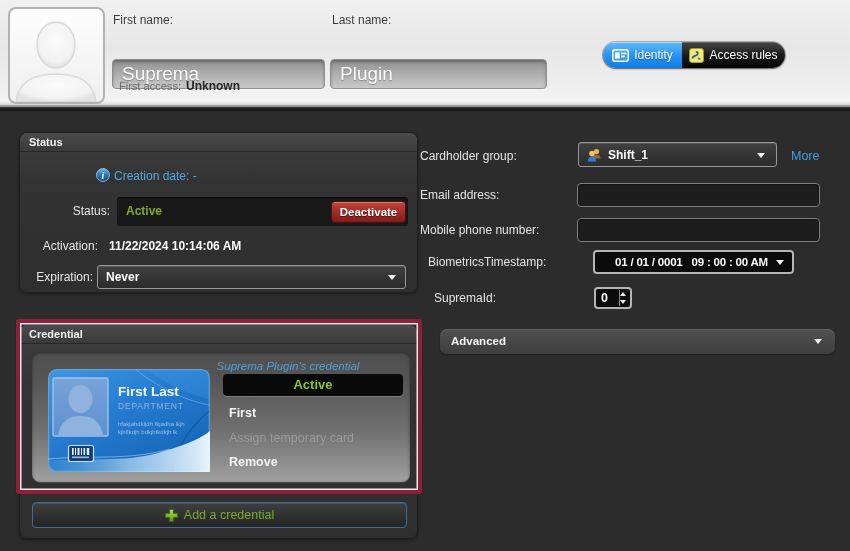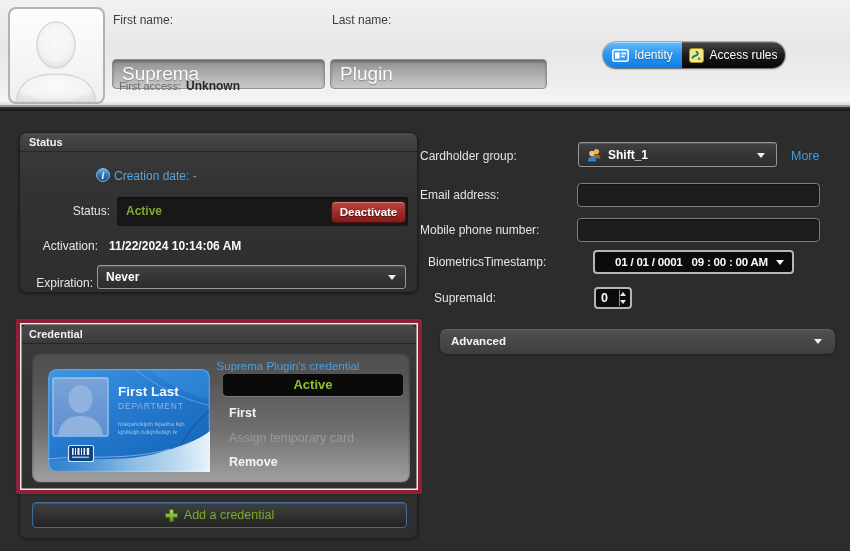--- a/index.html
+++ b/index.html
@@ -56,36 +56,36 @@
   .status-field { left:97px; top:64px; width:291px; height:29px; background:#181818; border-radius:3px;
     box-shadow:inset 0 1px 2px rgba(0,0,0,.6); }
   .status-active { left:9px; top:0; line-height:29px; font-size:12px; font-weight:bold; color:#80a931; }
   .deactivate-btn { right:2px; top:4px; width:75px; height:22px; border-radius:4px;
     background:linear-gradient(180deg,#c0473f 0%,#a52e29 45%,#7e1d1a 100%);
     border:1px solid #4f100e; box-shadow:inset 0 1px 0 rgba(255,255,255,.3);
     color:#fff; font-size:11.5px; font-weight:bold; text-align:center; line-height:20px;
     text-shadow:0 1px 1px rgba(0,0,0,.5); }
   .activation-label { left:4px; top:106px; width:74px; }
   .activation-value { left:89px; top:106px; font-size:12px; font-weight:bold; color:#fafafa; }
-  .expiration-label { left:4px; top:143px; width:69px; }
+  .expiration-label { left:4px; top:137px; width:69px; }
   .expiration-dd { left:77px; top:132px; width:309px; height:24px; }
 
   .dropdown { background:linear-gradient(180deg,#414142 0%,#353536 50%,#2d2d2e 100%);
     border:1px solid #979797; border-radius:3px; box-shadow:inset 0 1px 0 rgba(255,255,255,.12); }
   .dd-text { font-size:12px; font-weight:bold; color:#fdfdfd; white-space:nowrap; }
   .caret { width:0; height:0; border-left:4.5px solid transparent; border-right:4.5px solid transparent;
     border-top:5px solid #f2f2f2; }
 
   
   .credential-panel { left:19px; top:213px; width:399px; height:215px; }
   .cred-item { left:12px; top:27px; width:378px; height:130px; border-radius:8px;
     background:linear-gradient(180deg,#4e4e4e 0%,#565656 22%,#6f6f6f 60%,#949494 90%,#a2a2a2 100%);
     box-shadow:inset 0 1px 3px rgba(0,0,0,.45), 0 1px 0 rgba(255,255,255,.12); }
   .cred-card { left:16px; top:17px; width:162px; height:103px; }
-  .cred-title { left:171px; top:8px; width:170px; text-align:center; font-size:11.5px; 
+  .cred-title { left:171px; top:8px; width:170px; text-align:center; font-size:11.5px; font-style:italic;
     color:#4f9ed8; white-space:nowrap; }
   .cred-active-btn { left:191px; top:22px; width:180px; height:22px; background:#0a0a0a; border-radius:4px;
     text-align:center; line-height:22px; font-size:13px; font-weight:bold; color:#8cc32f;
     box-shadow:0 1px 0 rgba(255,255,255,.2); }
   .cred-action { left:197px; font-size:12.5px; font-weight:bold; color:#f4f4f4; white-space:nowrap; }
   .cred-edit { top:54px; }
   .cred-assign { top:79px; font-weight:normal; color:#9b9b9b; }
   .cred-remove { top:103px; }
   .add-btn { left:12px; top:177px; width:375px; height:26px; border:1px solid #3d6d9d; border-radius:4px;
     background:linear-gradient(180deg,#3f3f40 0%,#333334 45%,#242425 100%);

